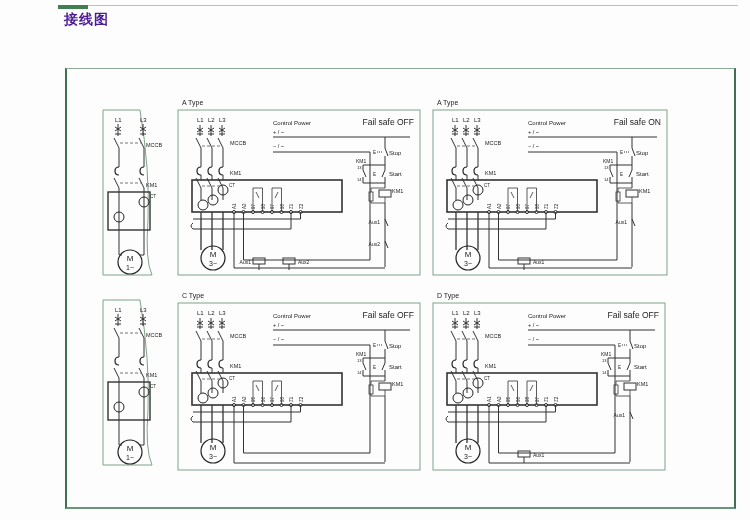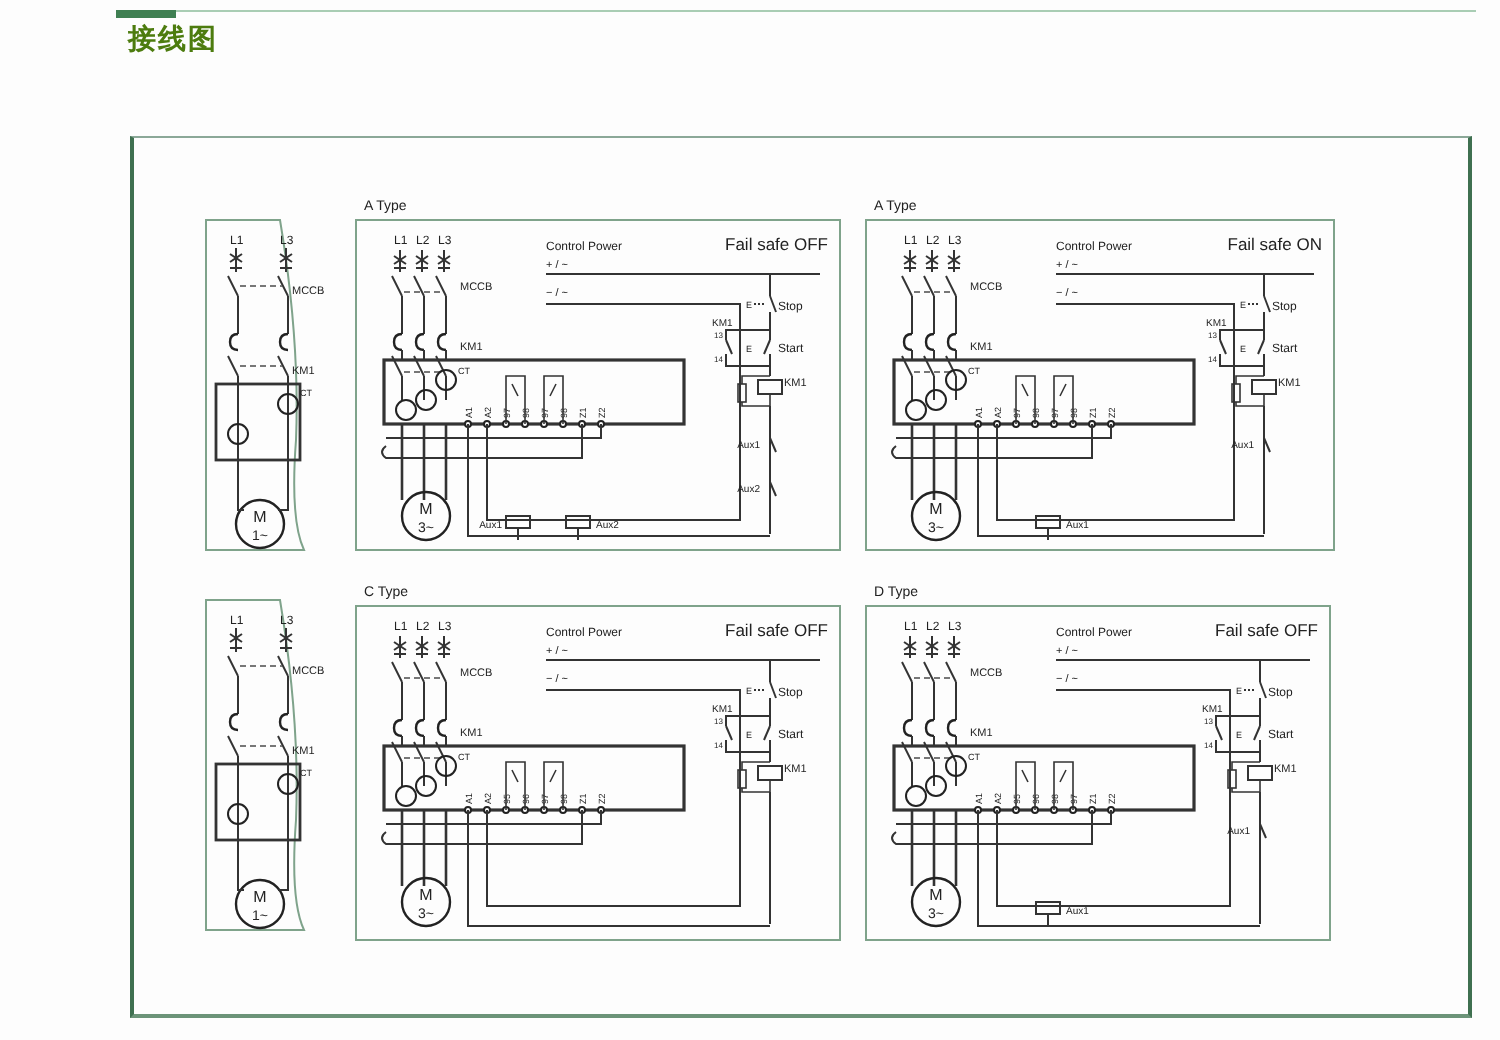--- a/index.html
+++ b/index.html
@@ -1,20 +1,20 @@
 <!DOCTYPE html>
 <html><head>
 <meta charset="utf-8">
 <style>
   html, body { margin:0; padding:0; background:#fdfdfd; }
   body { width:750px; height:520px; position:relative; overflow:hidden;
          font-family:"Liberation Sans", sans-serif; }
   .topline { position:absolute; left:58px; top:5px; width:680px; height:1px; background:#a9cdb4; }
   .topbar { position:absolute; left:58px; top:5px; width:30px; height:4px; background:#3f7f52; }
-  .title { position:absolute; left:64px; top:11px; font-size:14px; font-weight:bold; color:#4d7c0f; letter-spacing:1px; }
+  .title { position:absolute; left:64px; top:11px; font-size:14px; font-weight:bold; color:#4c1d95; letter-spacing:1px; }
   .frame { position:absolute; left:65px; top:68px; width:671px; height:441px;
            border-left:2px solid #3f7050; border-right:2px solid #3f7050;
            border-top:1px solid #8ba898; border-bottom:2px solid #6c9479; box-sizing:border-box; }
   svg.dia { position:absolute; left:0; top:0; }
   svg text { font-family:"Liberation Sans", sans-serif; fill:#222; }
 </style>
 </head>
 <body>
 
 <div class="topline"></div>

